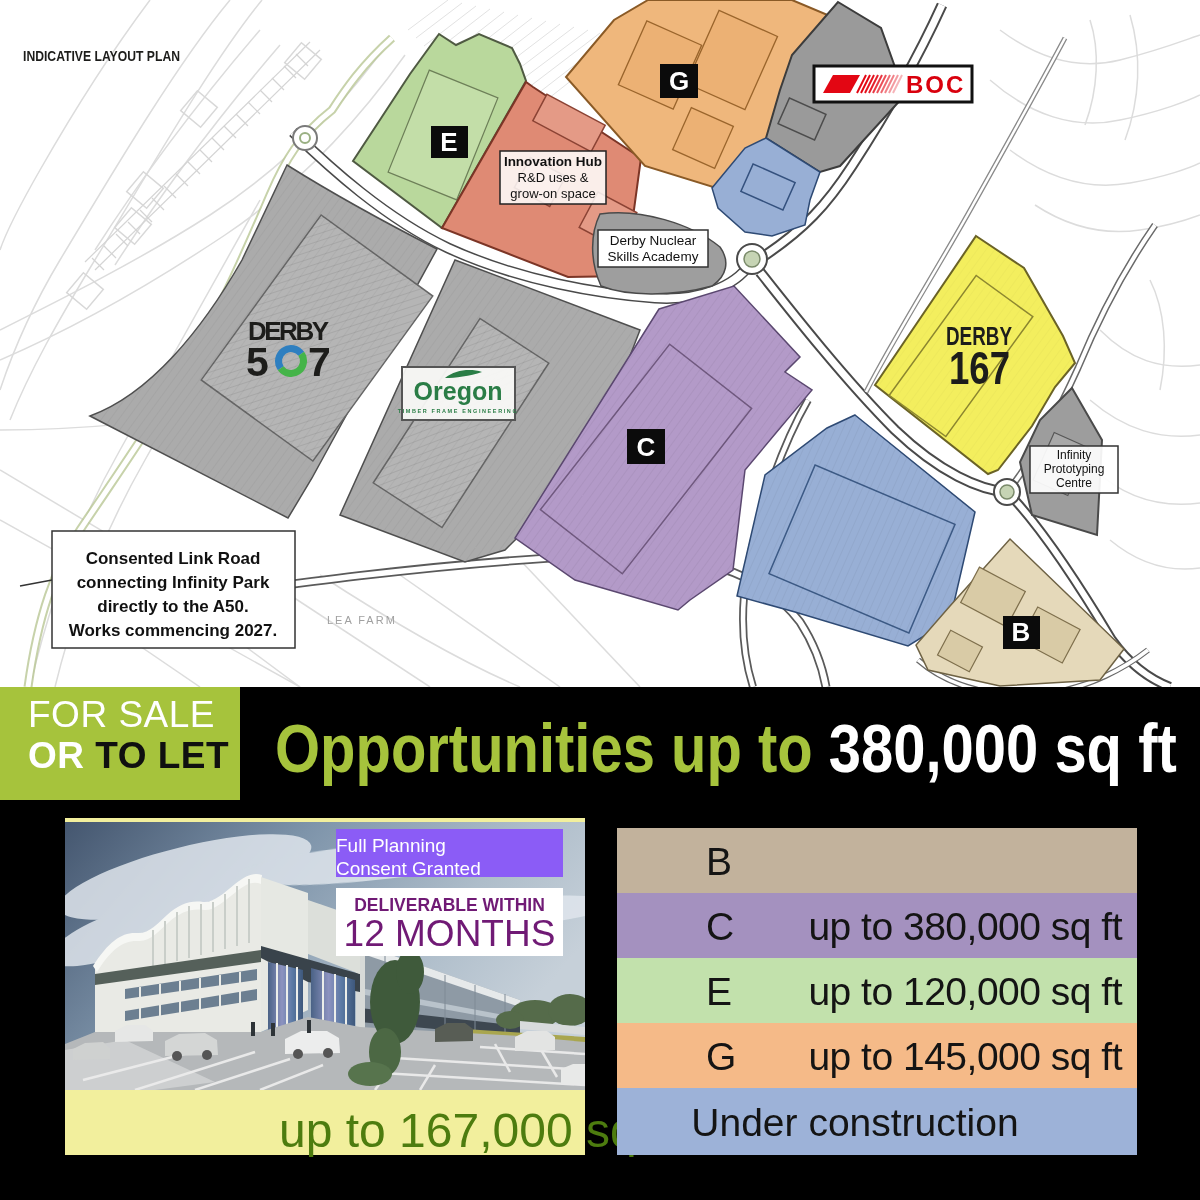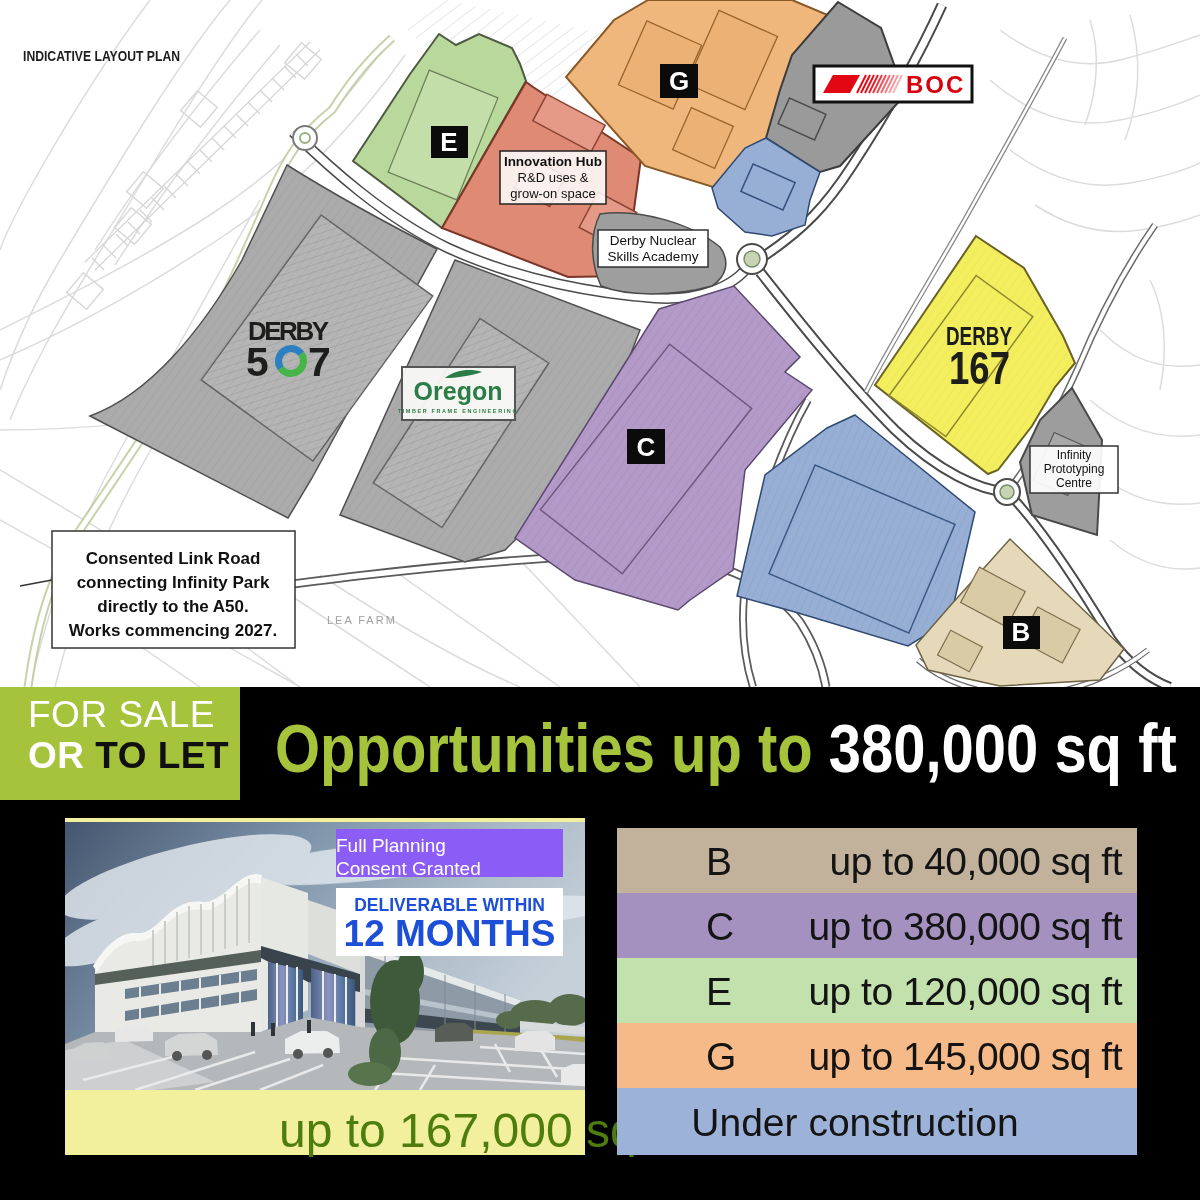--- a/index.html
+++ b/index.html
@@ -18,21 +18,21 @@
   .lrow .lt{position:absolute;left:89px;top:12px;font-size:39px;}
   .lrow .lv{position:absolute;right:15px;top:12px;font-size:39px;letter-spacing:-0.5px;}
   .lrow .lc{position:absolute;left:0;top:13px;width:476px;text-align:center;font-size:39px;}
   .card{position:absolute;left:65px;top:818px;width:520px;height:337px;background:#f2ef9d;}
   .photo{position:absolute;left:0px;top:4px;width:520px;height:268px;overflow:hidden;}
   .caption{position:absolute;left:0;top:272px;width:520px;height:65px;white-space:nowrap;}
   .cap1{position:absolute;left:17px;top:13px;font-size:36px;color:#111;}
   .cap2{position:absolute;left:214px;top:13px;font-size:48px;color:#4d7c0f;letter-spacing:0px;}
   .fpbox{position:absolute;left:271px;top:11px;width:227px;height:48px;background:#8b5cf6;color:#fff;text-align:left;}
   .fpbox div{font-size:19px;line-height:23px;}
-  .delbox{position:absolute;left:271px;top:70px;width:227px;height:68px;background:#fff;color:#1d4ed8;text-align:center;}
+  .delbox{position:absolute;left:271px;top:70px;width:227px;height:68px;background:#fff;color:#701a75;text-align:center;}
 </style>
 </head>
 <body>
 <div class="page">
 
   <div class="mapwrap">
   <svg width="1200" height="687" viewBox="0 0 1200 687" xmlns="http://www.w3.org/2000/svg">
 
     <rect x="0" y="0" width="1200" height="687" fill="#ffffff"></rect>
     <defs>
@@ -492,33 +492,32 @@
       </svg>
     </div>
 
     <div class="fpbox">
       <div style="margin-top:5px;">Full Planning</div>
       <div>Consent Granted</div>
     </div>
 
     <div class="delbox">
       <div style="font-size:17.5px;font-weight:bold;margin-top:7px;letter-spacing:0px;">DELIVERABLE WITHIN</div>
-      <div style="font-size:37px;font-weight:bold;line-height:36px;">12 MONTHS</div>
+      <div style="font-size:37px;font-weight:normal;line-height:36px;">12 MONTHS</div>
     </div>
 
     <div class="caption">
       <div class="cap2">up to 167,000 sq ft</div>
     </div>
   </div>
 
   <div class="legend">
 
     <div class="lrow" style="top:0;background:#c2b29c;">
       <div class="lt">B</div>
-        <div class="lv">up to 40,000 sq ft</div>
     </div>
 
     <div class="lrow" style="top:65px;background:#a491bf;">
       <div class="lt">C</div>
         <div class="lv">up to 380,000 sq ft</div>
     </div>
 
     <div class="lrow" style="top:130px;background:#c2e1ac;">
       <div class="lt">E</div>
         <div class="lv">up to 120,000 sq ft</div>

